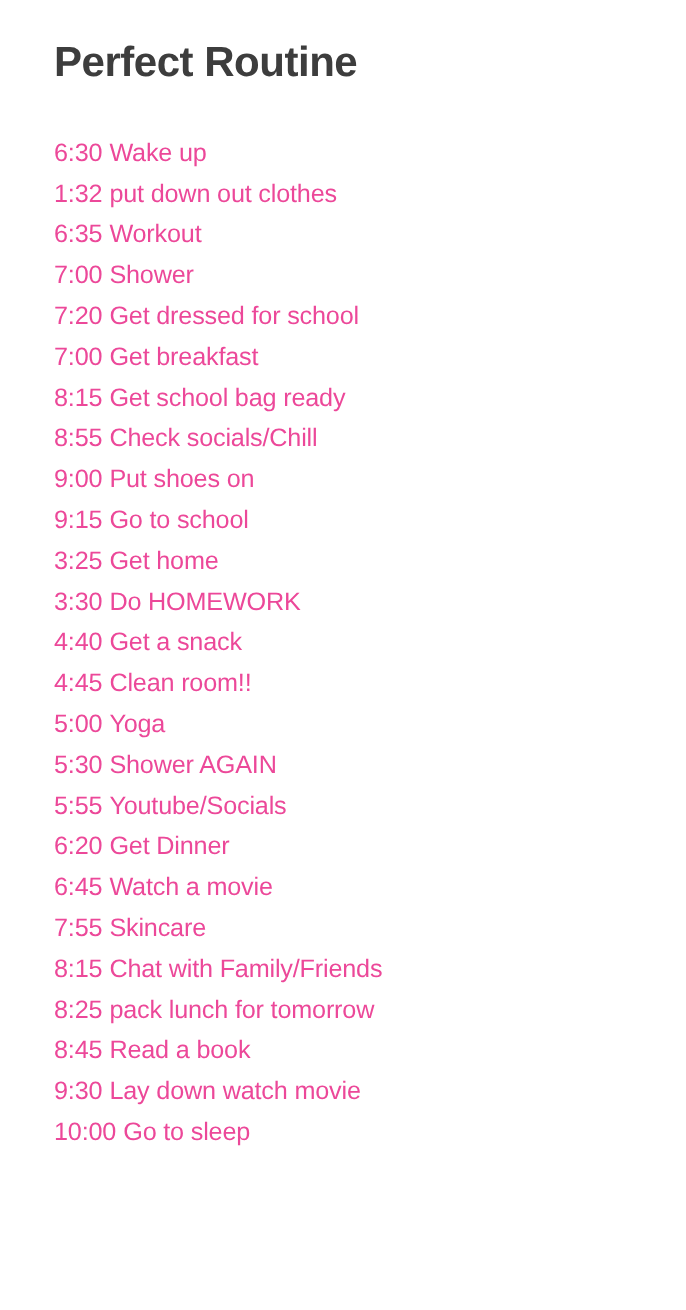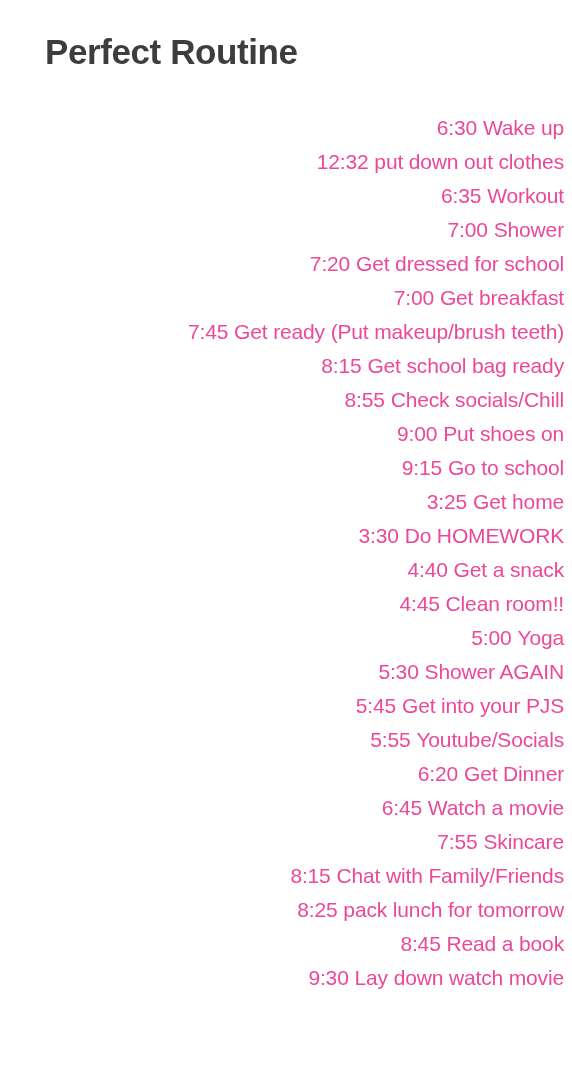--- a/index.html
+++ b/index.html
@@ -15,21 +15,20 @@
     font-family: "Liberation Sans", sans-serif;
     -webkit-font-smoothing: antialiased;
   }
 
   .page {
     position: relative;
     width: 572px;
     height: 1088px;
     background: #ffffff;
     box-sizing: border-box;
-    text-align: right;
   }
 
   .doc-title {
     position: absolute;
     left: 45px;
     top: 29px;
     margin: 0;
     font-size: 35px;
     line-height: 46px;
     font-weight: 700;
@@ -68,40 +67,39 @@
 </style>
 </head>
 <body>
 
 <div class="page">
 
   <h1 class="doc-title">Perfect Routine</h1>
 
   <ul class="routine-list">
       <li class="routine-item"><span class="time">6:30</span><span class="activity">Wake up</span></li>
-      <li class="routine-item"><span class="time">12:32</span><span class="activity">put down out clothes</span></li>
+      <li class="routine-item"><span class="time">1:32</span><span class="activity">put down out clothes</span></li>
       <li class="routine-item"><span class="time">6:35</span><span class="activity">Workout</span></li>
       <li class="routine-item"><span class="time">7:00</span><span class="activity">Shower</span></li>
       <li class="routine-item"><span class="time">7:20</span><span class="activity">Get dressed for school</span></li>
       <li class="routine-item"><span class="time">7:00</span><span class="activity">Get breakfast</span></li>
-      <li class="routine-item"><span class="time">7:45</span><span class="activity">Get ready (Put makeup/brush teeth)</span></li>
       <li class="routine-item"><span class="time">8:15</span><span class="activity">Get school bag ready</span></li>
       <li class="routine-item"><span class="time">8:55</span><span class="activity">Check socials/Chill</span></li>
       <li class="routine-item"><span class="time">9:00</span><span class="activity">Put shoes on</span></li>
       <li class="routine-item"><span class="time">9:15</span><span class="activity">Go to school</span></li>
       <li class="routine-item"><span class="time">3:25</span><span class="activity">Get home</span></li>
       <li class="routine-item"><span class="time">3:30</span><span class="activity">Do HOMEWORK</span></li>
       <li class="routine-item"><span class="time">4:40</span><span class="activity">Get a snack</span></li>
       <li class="routine-item"><span class="time">4:45</span><span class="activity">Clean room!!</span></li>
       <li class="routine-item"><span class="time">5:00</span><span class="activity">Yoga</span></li>
       <li class="routine-item"><span class="time">5:30</span><span class="activity">Shower AGAIN</span></li>
-      <li class="routine-item"><span class="time">5:45</span><span class="activity">Get into your PJS</span></li>
       <li class="routine-item"><span class="time">5:55</span><span class="activity">Youtube/Socials</span></li>
       <li class="routine-item"><span class="time">6:20</span><span class="activity">Get Dinner</span></li>
       <li class="routine-item"><span class="time">6:45</span><span class="activity">Watch a movie</span></li>
       <li class="routine-item"><span class="time">7:55</span><span class="activity">Skincare</span></li>
       <li class="routine-item"><span class="time">8:15</span><span class="activity">Chat with Family/Friends</span></li>
       <li class="routine-item"><span class="time">8:25</span><span class="activity">pack lunch for tomorrow</span></li>
       <li class="routine-item"><span class="time">8:45</span><span class="activity">Read a book</span></li>
       <li class="routine-item"><span class="time">9:30</span><span class="activity">Lay down watch movie</span></li>
+      <li class="routine-item"><span class="time">10:00</span><span class="activity">Go to sleep</span></li>
     </ul>
 
 </div>
 
 </body></html>

